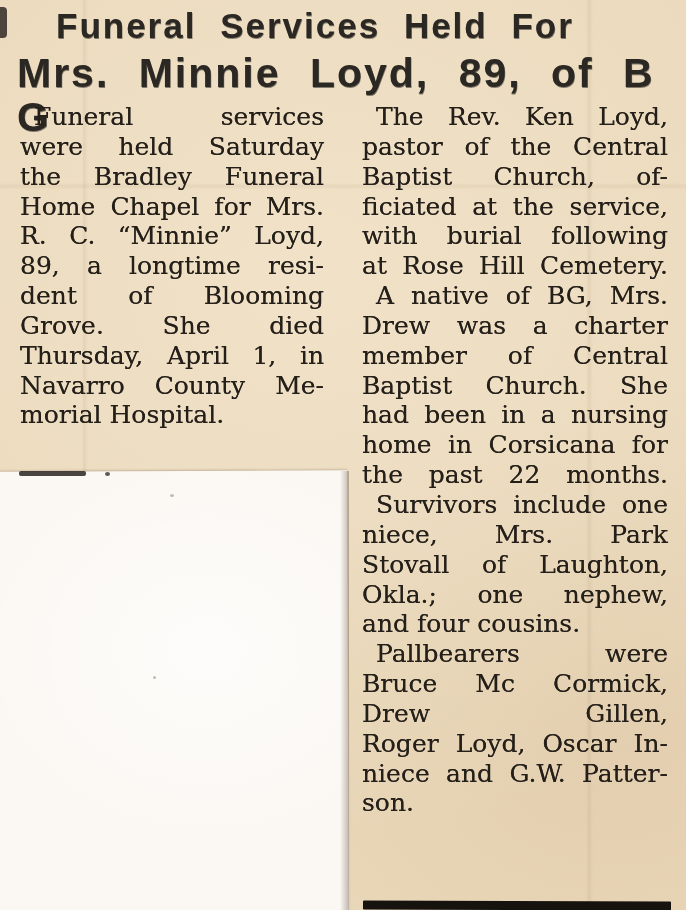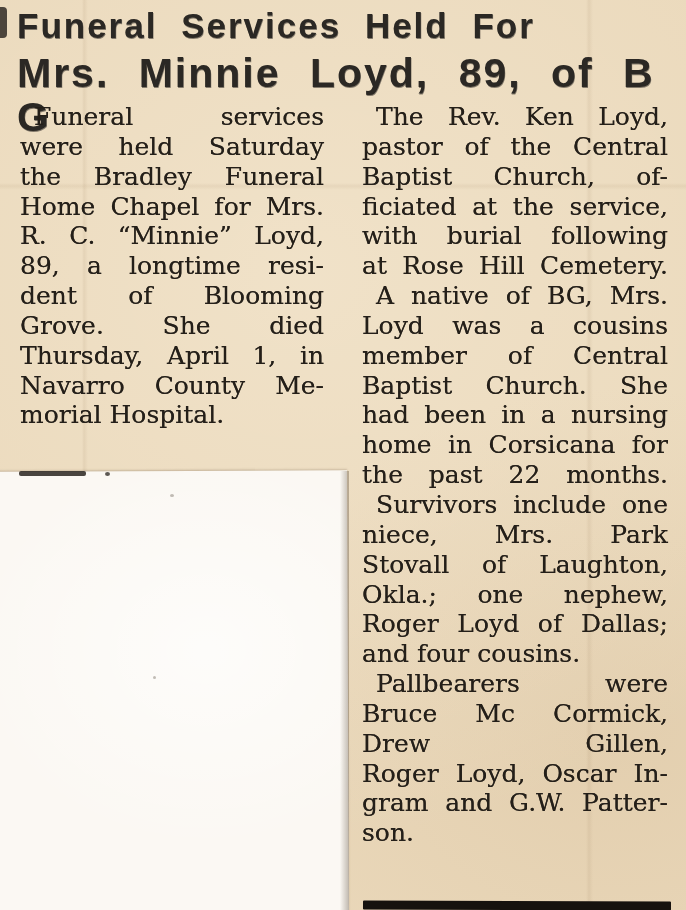--- a/index.html
+++ b/index.html
@@ -24,20 +24,21 @@
     position: absolute;
     left: 17px; top: 4px; width: 660px;
     color: var(--headline-ink, #2b2824);
     font-family: "Liberation Sans", sans-serif;
     font-weight: bold;
   }
   .headline .hl1 {
     font-size: 35px; line-height: 44px;
     letter-spacing: 2px; word-spacing: 12px;
     text-shadow: 0.5px 0.5px 0 rgba(43,40,36,.55);
+    margin-left: 39px;
   }
   .headline .hl2 {
     font-size: 41px; line-height: 44px; margin-top: 3px;
     letter-spacing: 2px; word-spacing: 16px;
     text-shadow: 0.5px 0.5px 0 rgba(43,40,36,.55);
   }
 
   
   .col {
     position: absolute;
@@ -139,37 +140,36 @@
       <div class="line short">morial Hospital.</div>
     </div>
   <div class="col col-right">
       <div class="line first">The Rev. Ken Loyd,</div>
       <div class="line">pastor of the Central</div>
       <div class="line">Baptist Church, of-</div>
       <div class="line">ficiated at the service,</div>
       <div class="line">with burial following</div>
       <div class="line">at Rose Hill Cemetery.</div>
       <div class="line first">A native of BG, Mrs.</div>
-      <div class="line">Loyd was a cousins</div>
+      <div class="line">Drew was a charter</div>
       <div class="line">member of Central</div>
       <div class="line">Baptist Church. She</div>
       <div class="line">had been in a nursing</div>
       <div class="line">home in Corsicana for</div>
       <div class="line">the past 22 months.</div>
       <div class="line first">Survivors include one</div>
       <div class="line">niece, Mrs. Park</div>
       <div class="line">Stovall of Laughton,</div>
       <div class="line">Okla.; one nephew,</div>
-      <div class="line">Roger Loyd of Dallas;</div>
       <div class="line short">and four cousins.</div>
       <div class="line first">Pallbearers were</div>
       <div class="line">Bruce Mc Cormick,</div>
       <div class="line">Drew Gillen,</div>
       <div class="line">Roger Loyd, Oscar In-</div>
-      <div class="line">gram and G.W. Patter-</div>
+      <div class="line">niece and G.W. Patter-</div>
       <div class="line short">son.</div>
     </div>
 
   <div class="white-patch"></div>
   <div class="patch-edge-shadow"></div>
   <div class="cutoff-fragment"></div>
   <div class="cutoff-dot"></div>
   <div class="speck speck-1"></div>
   <div class="speck speck-2"></div>
   <div class="bottom-bar"></div>

